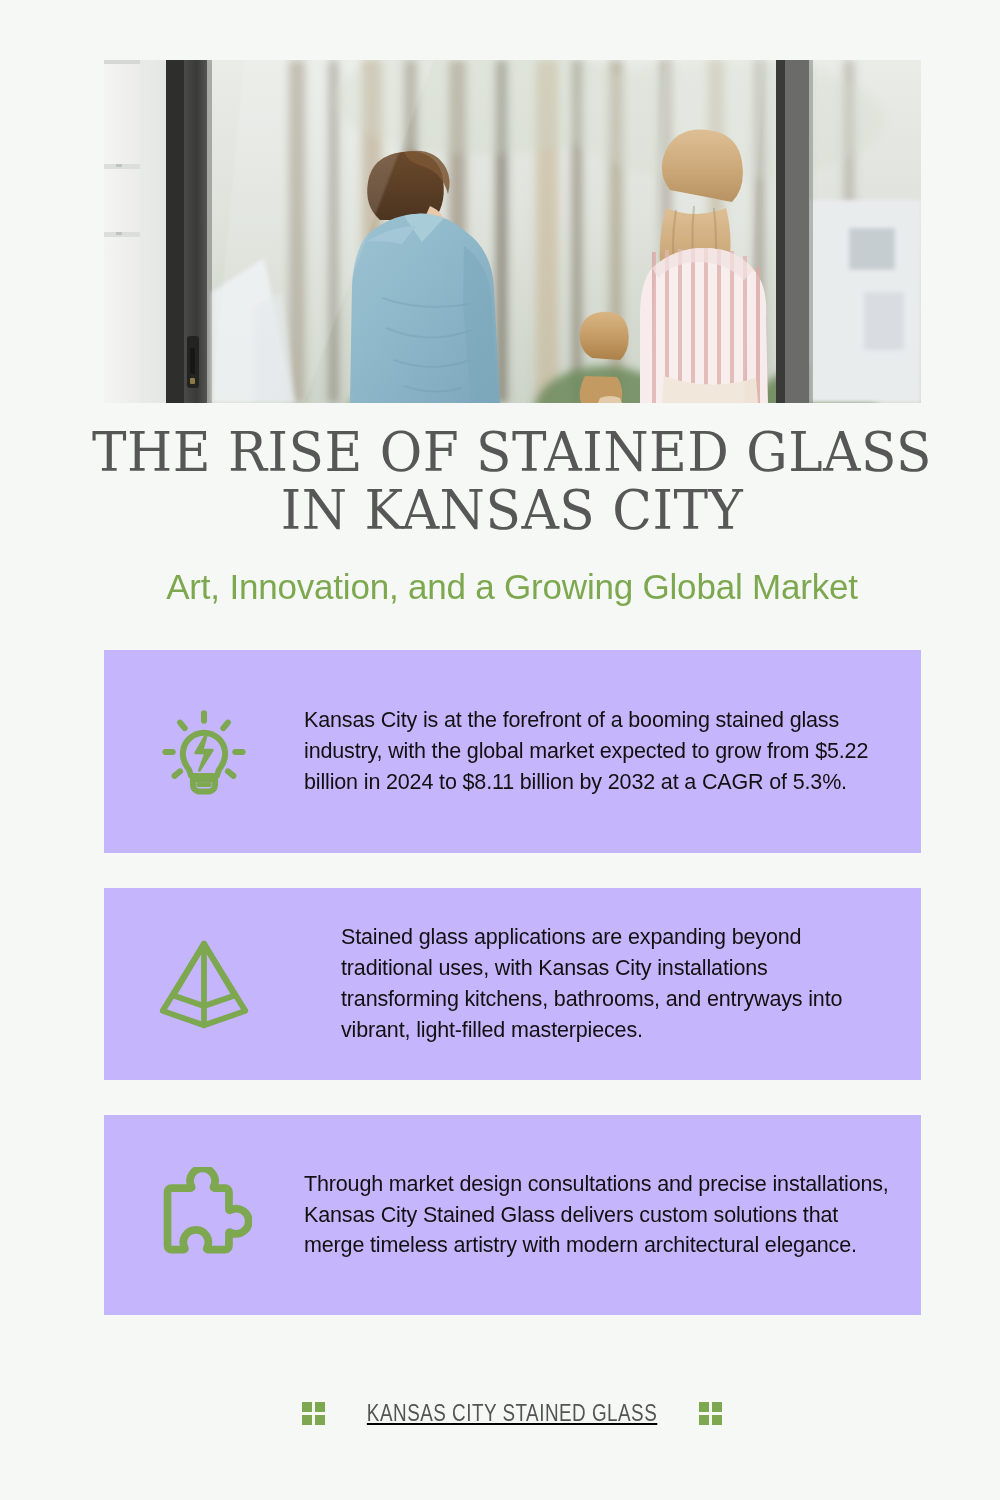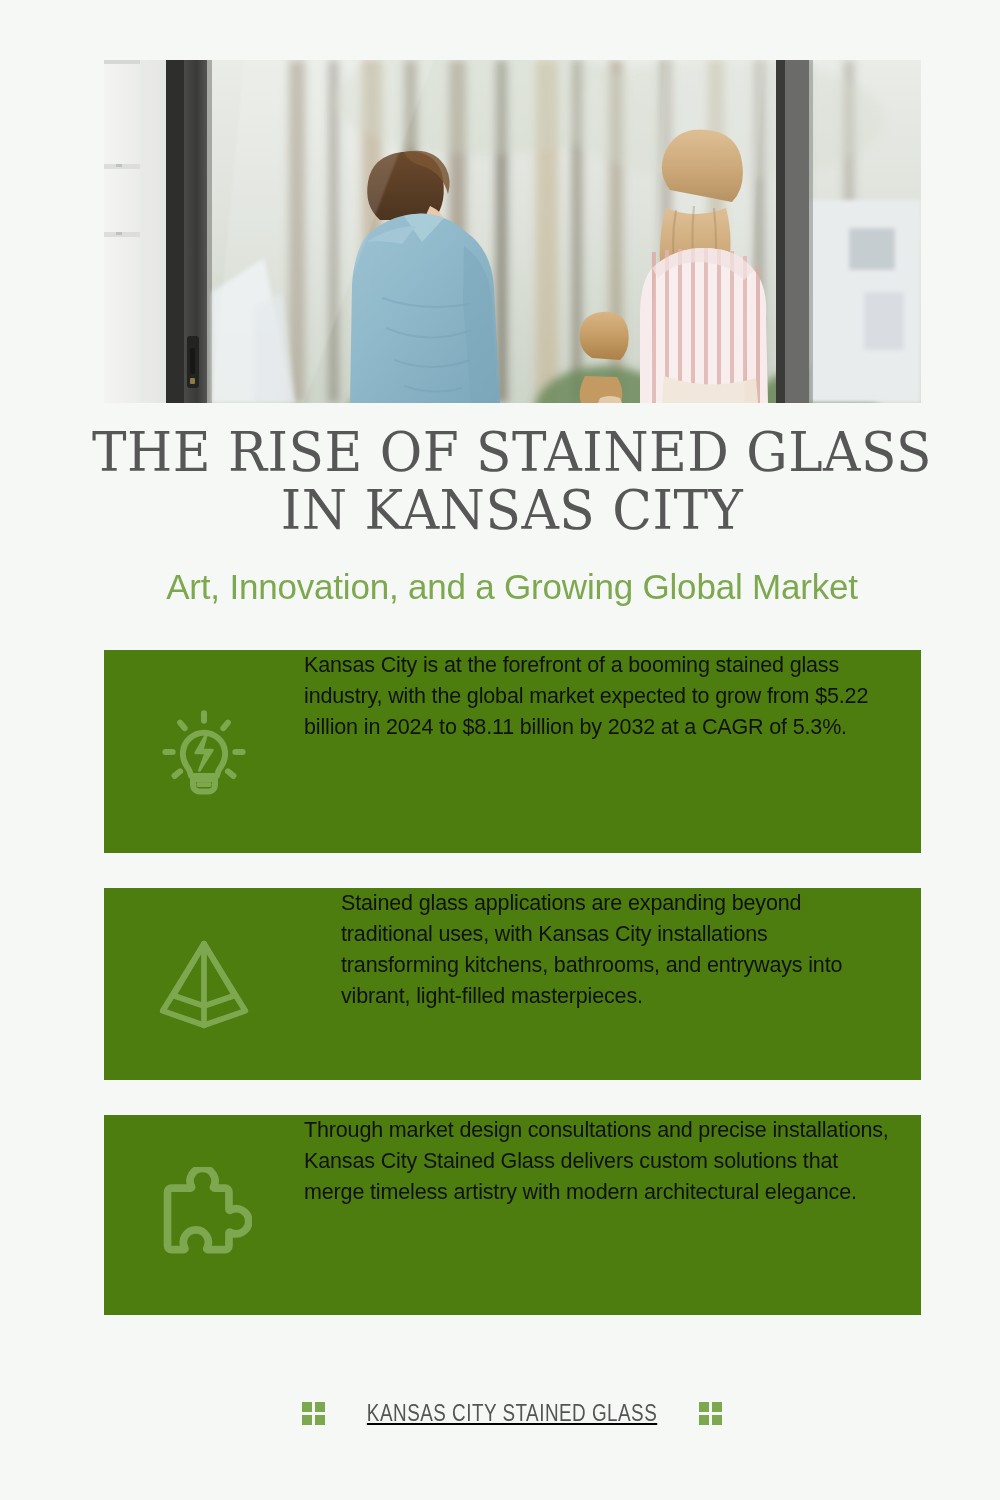--- a/index.html
+++ b/index.html
@@ -71,21 +71,22 @@
   
   .cards {
     position: absolute;
     left: 92px;
     top: 650px;
     width: 817px;
   }
 
   .card {
     display: flex;
-    background: #4d7c0f;
+    align-items: center;
+    background: #c4b5fd;
     width: 817px;
     margin-bottom: 35px;
   }
 
   .card-1 { height: 203px; }
   .card-2 { height: 192px; gap: 37px; }
   .card-3 { height: 200px; }
 
   .card-icon {
     flex: 0 0 200px;

